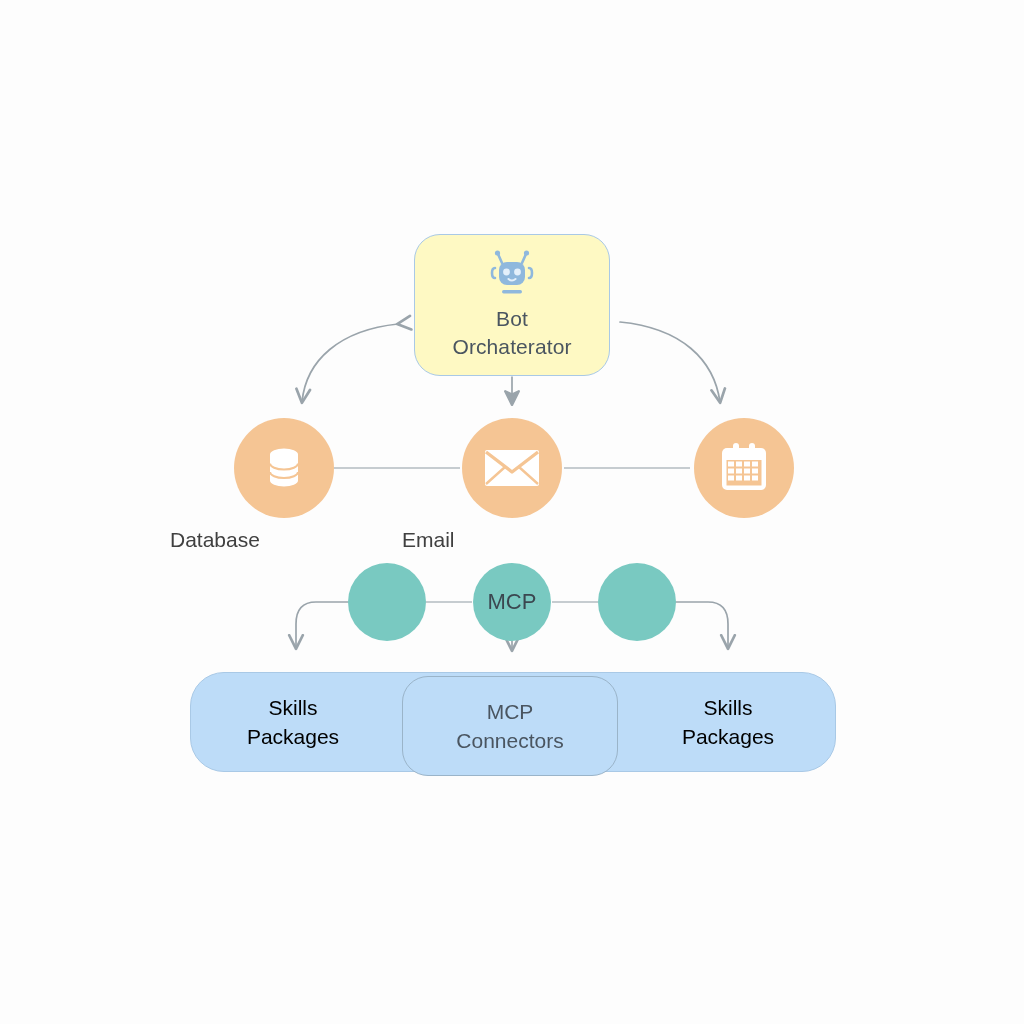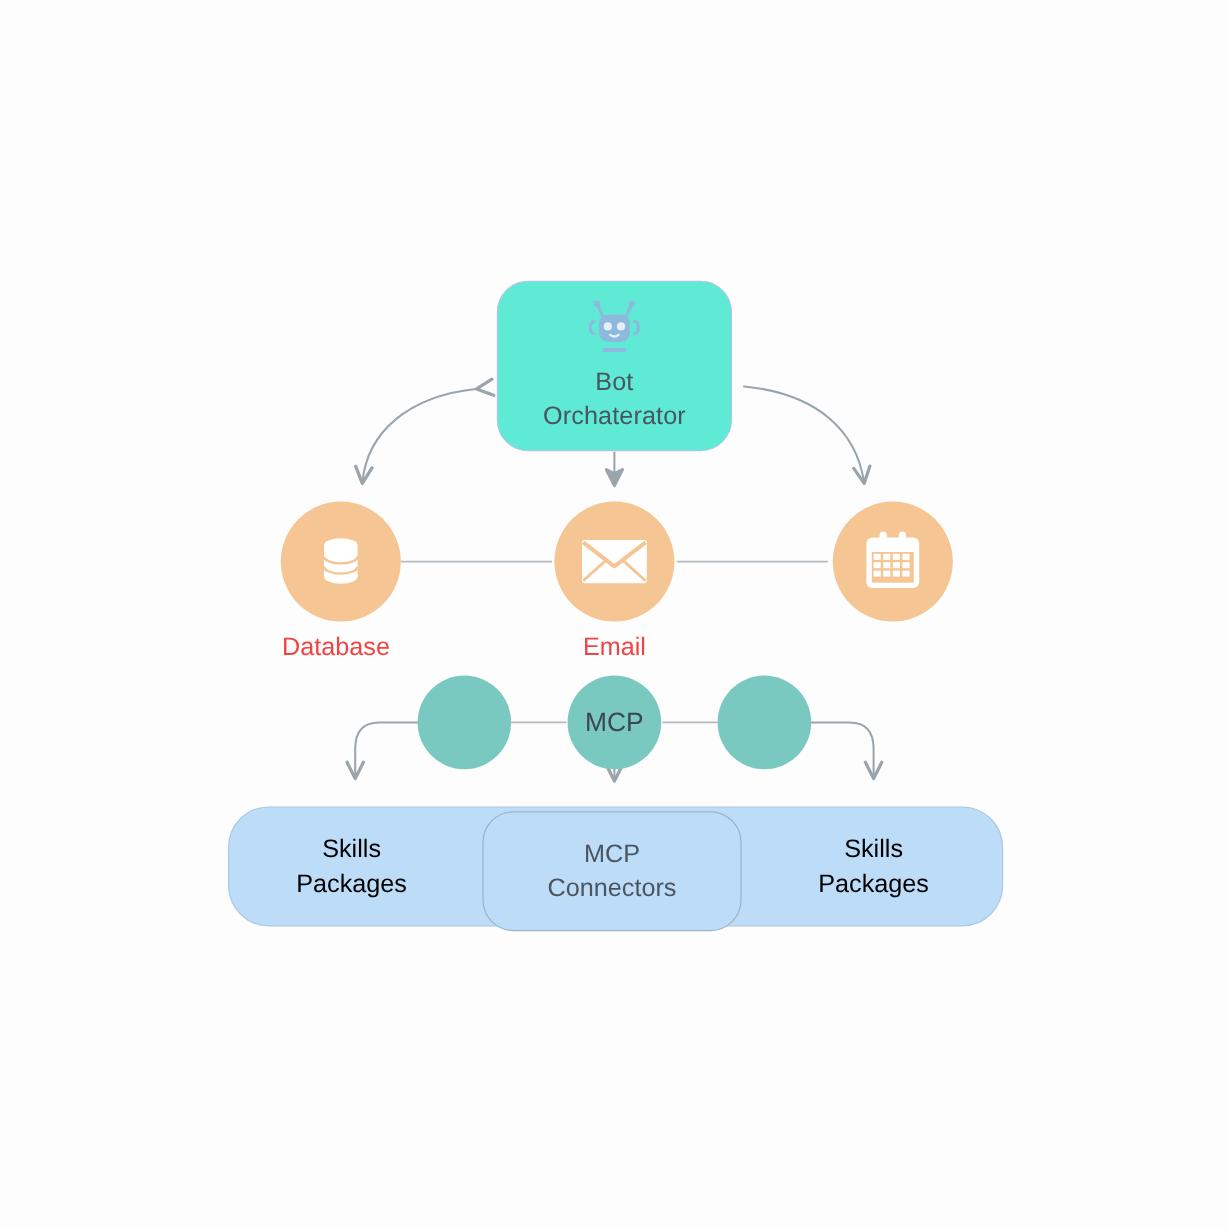--- a/index.html
+++ b/index.html
@@ -29,21 +29,21 @@
     pointer-events: none;
   }
 
   
   .orchestrator {
     position: absolute;
     left: 414px;
     top: 234px;
     width: 196px;
     height: 142px;
-    background: #5eead4;
+    background: #fef9c3;
     border: 1.3px solid #a9c9e6;
     border-radius: 26px;
     box-sizing: border-box;
     display: flex;
     flex-direction: column;
     align-items: center;
     justify-content: flex-start;
     padding-top: 14px;
   }
   .orchestrator .robot-wrap {
@@ -68,22 +68,22 @@
     border-radius: 50%;
     background: #f5c594;
     display: flex;
     align-items: center;
     justify-content: center;
   }
   .circle-node svg { display: block; }
   .node-label {
     position: absolute;
     width: 220px;
-    text-align: center;
-    color: #ef4444;
+    text-align: left;
+    color: #404040;
     font-size: 21px;
     line-height: 26px;
     top: 527px;
   }
 
   
   .teal-node {
     position: absolute;
     width: 78px;
     height: 78px;

